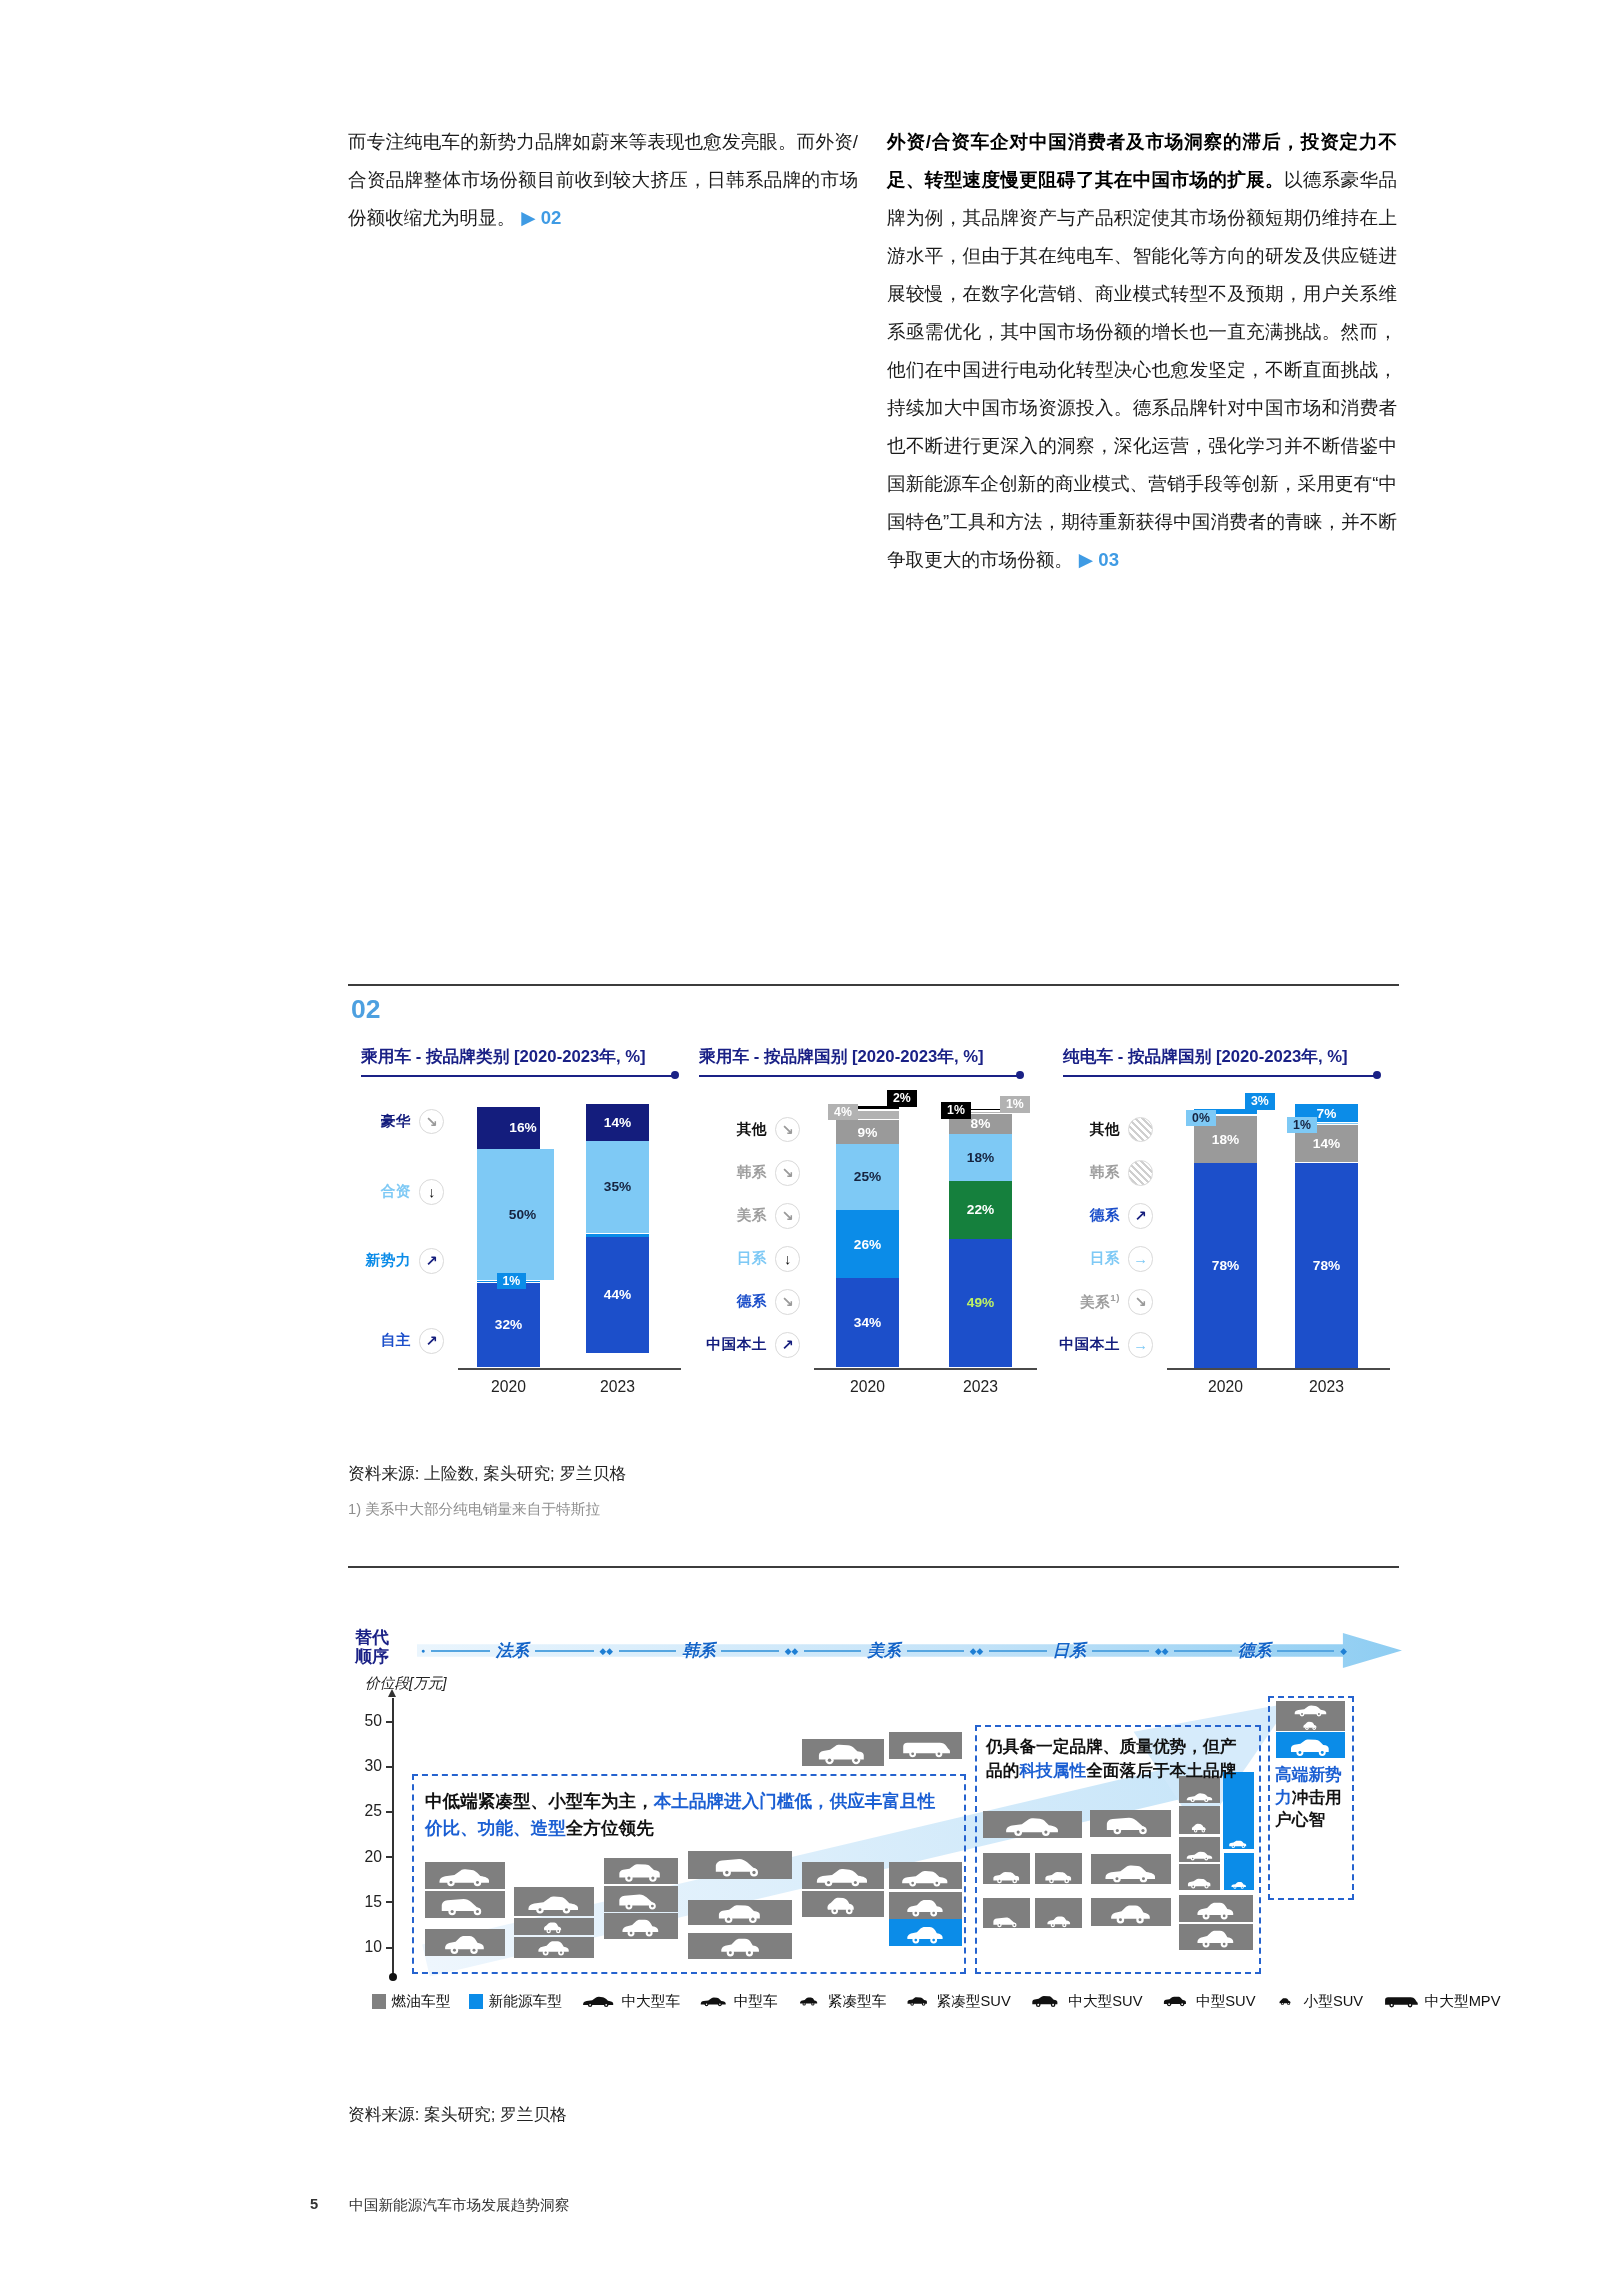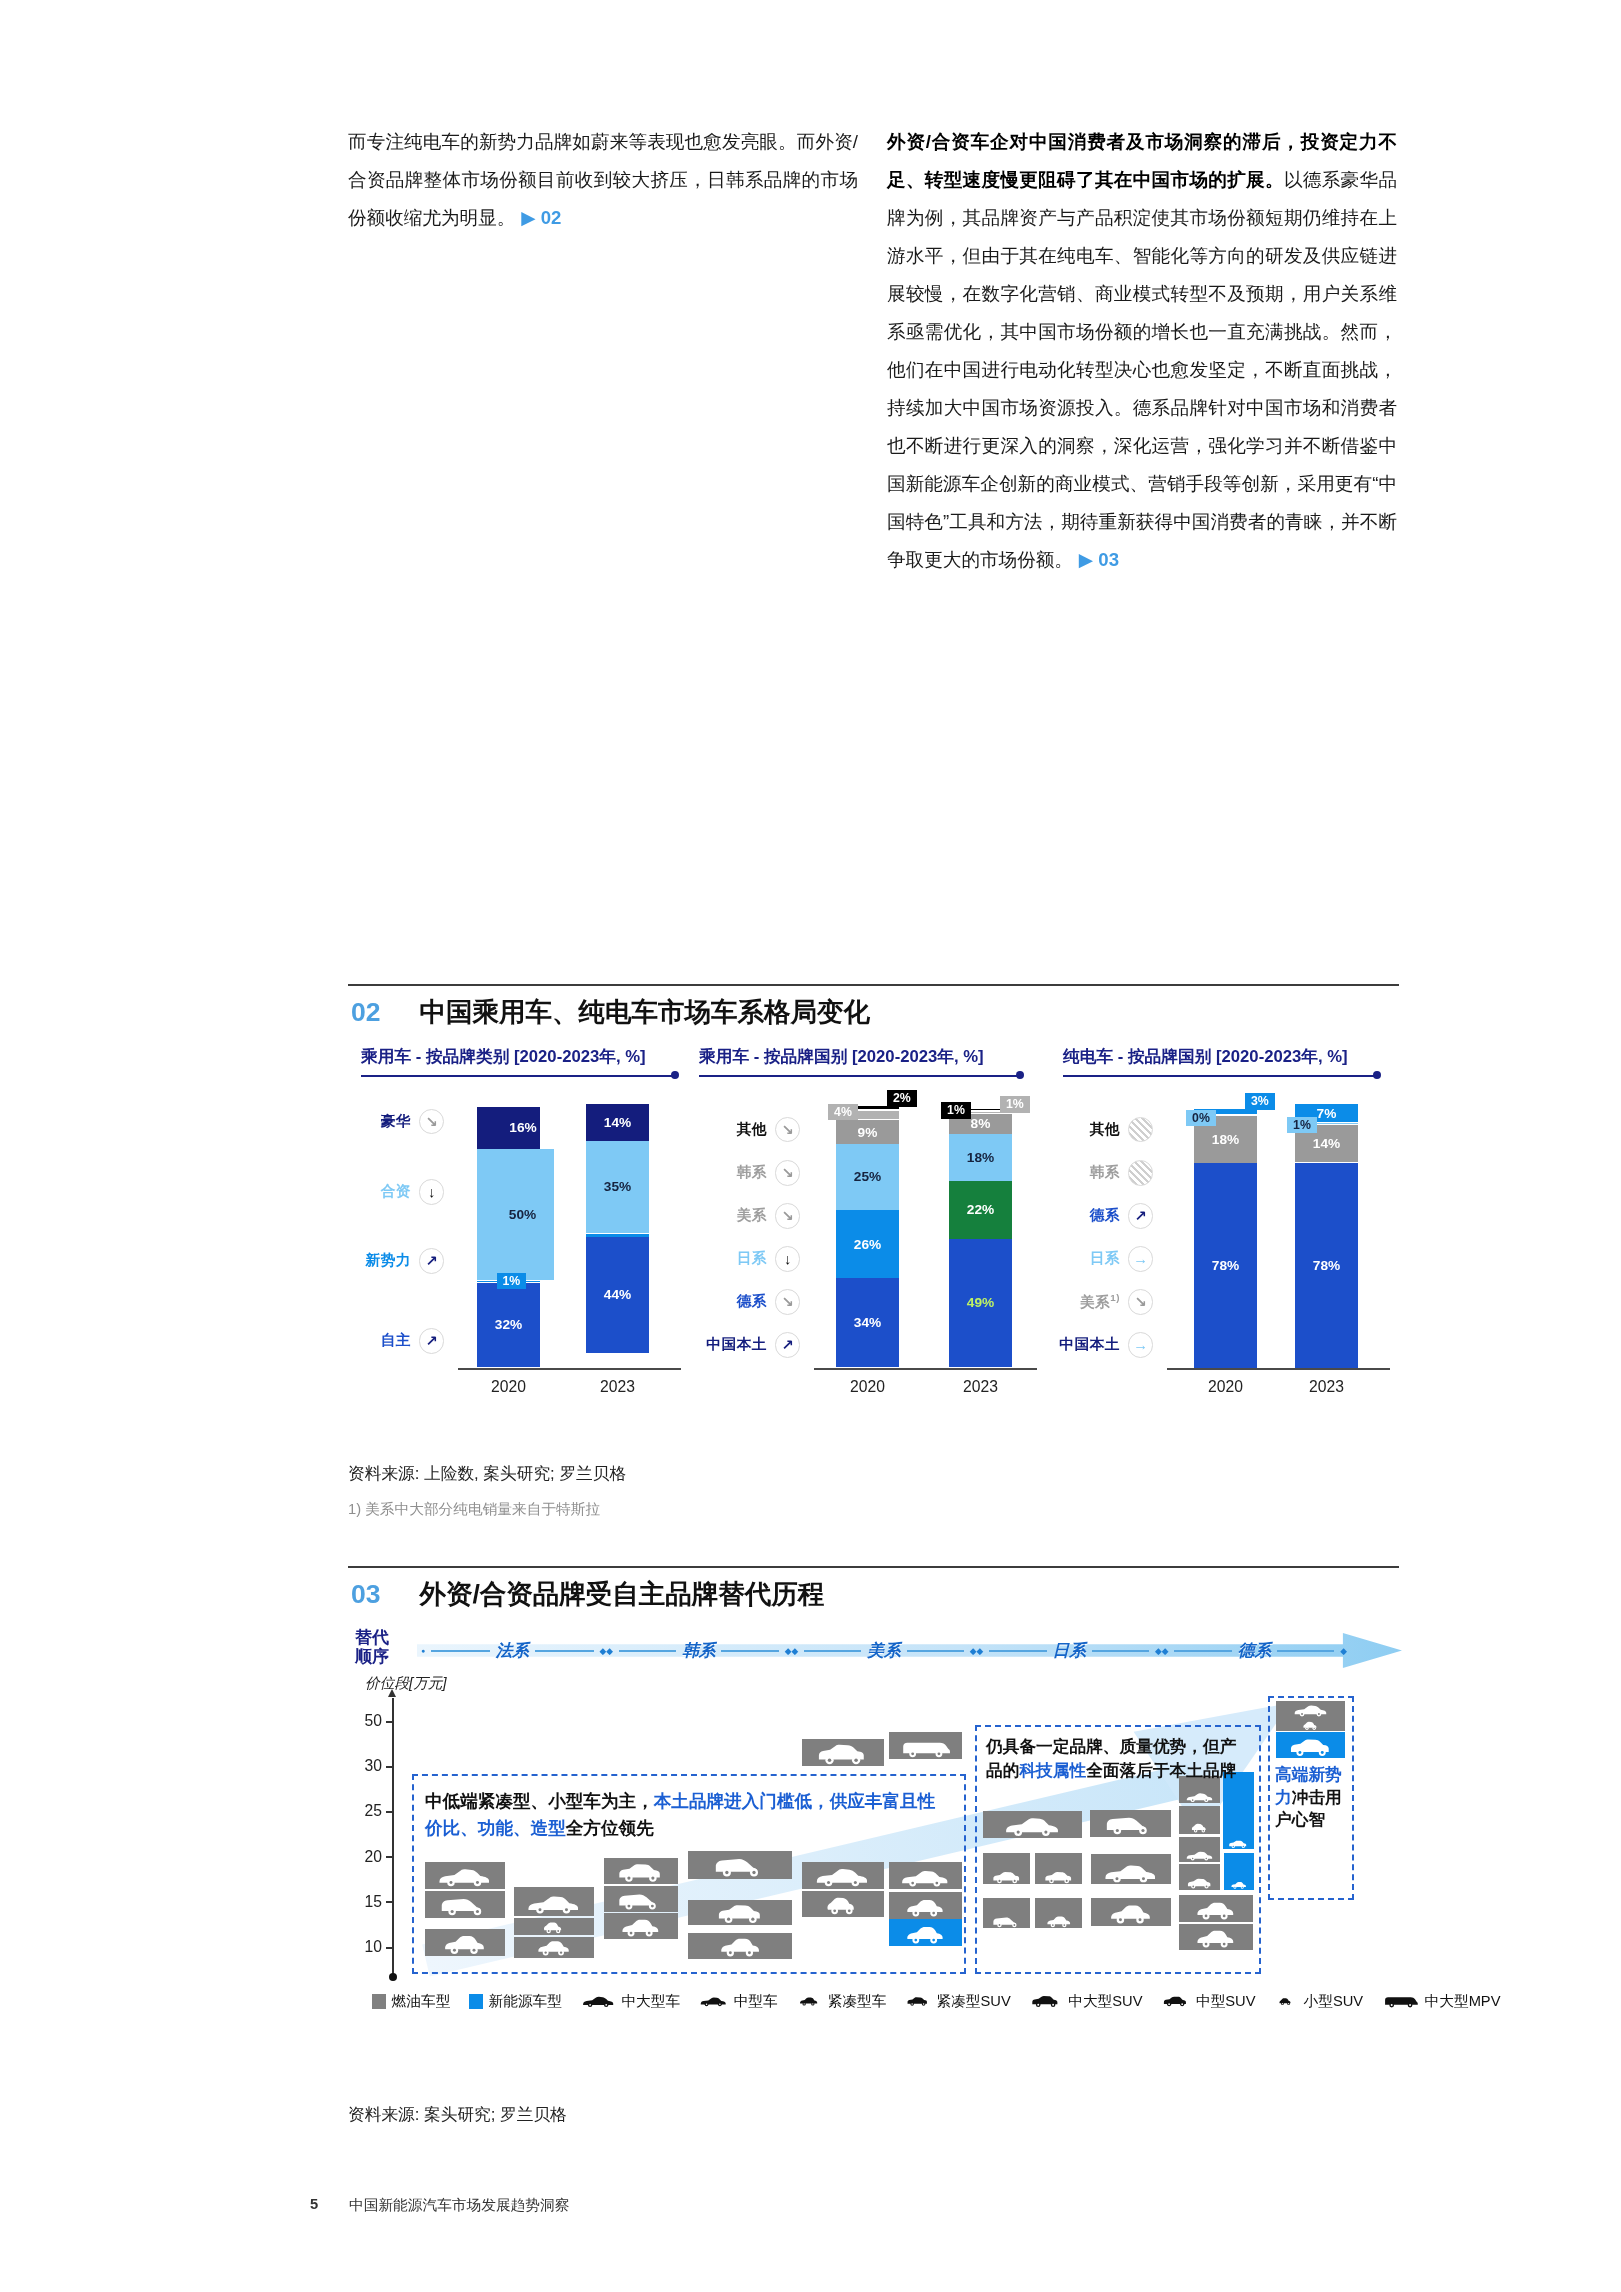--- a/index.html
+++ b/index.html
@@ -125,21 +125,20 @@
   <div class="col colL">
     <p><span>而专注纯电车的新势力品牌如蔚来等表现也愈发亮眼。而外资/合资品牌整体市场份额目前收到较大挤压，日韩系品牌的市场份额收缩尤为明显。</span><span class="ref">▶ 02</span></p>
   </div>
   <div class="col colR">
     <p><strong>外资/合资车企对中国消费者及市场洞察的滞后，投资定力不足、转型速度慢更阻碍了其在中国市场的扩展。</strong><span>以德系豪华品牌为例，其品牌资产与产品积淀使其市场份额短期仍维持在上游水平，但由于其在纯电车、智能化等方向的研发及供应链进展较慢，在数字化营销、商业模式转型不及预期，用户关系维系亟需优化，其中国市场份额的增长也一直充满挑战。然而，他们在中国进行电动化转型决心也愈发坚定，不断直面挑战，持续加大中国市场资源投入。德系品牌针对中国市场和消费者也不断进行更深入的洞察，深化运营，强化学习并不断借鉴中国新能源车企创新的商业模式、营销手段等创新，采用更有“中国特色”工具和方法，期待重新获得中国消费者的青睐，并不断争取更大的市场份额。</span><span class="ref">▶ 03</span></p>
   </div>
 
   <div class="hr" style="top:984px"></div>
   <div class="sechead" style="top:994px">
     <span class="secnum">02</span>
-    <span>中国乘用车、纯电车市场车系格局变化</span>
   </div>
   <div class="subT" style="left:361px;width:316px">乘用车 - 按品牌类别 [2020-2023年, %]</div>
   <div class="subT" style="left:699px;width:323px">乘用车 - 按品牌国别 [2020-2023年, %]</div>
   <div class="subT" style="left:1063px;width:316px">纯电车 - 按品牌国别 [2020-2023年, %]</div>
 
   <div class="cblock" style="left:348px">
       <div class="leg-row" style="top: 12.7px;">
         <span class="leg-lab" style="color: rgb(20, 29, 125);">豪华</span>
         <span class="circ" style="color: rgb(154, 154, 154);">↘</span>
       </div>
@@ -302,24 +301,20 @@
         </div>
       </div>
       <div class="yl" style="left: 238px;">2023</div>
       <div class="baseline"></div>
     </div>
 
   <div class="fn">1) 美系中大部分纯电销量来自于特斯拉</div>
   <div class="src" style="left:348px;top:1462px">资料来源: 上险数, 案头研究; 罗兰贝格</div>
 
   <div class="hr" style="top:1566px"></div>
-  <div class="sechead" style="top:1576px">
-    <span class="secnum">03</span>
-    <span>外资/合资品牌受自主品牌替代历程</span>
-  </div>
 
   <div class="ordlab" style="white-space:pre-line">替代
 顺序</div>
   <div class="tl-bg"></div>
   <div class="tl-row" id="tlrow">
       <div class="tlb">
         <span class="tl-dia" style="font-size: 6.9px;">●</span>
         <span class="tl-dash"></span>
         <span class="tl-lab">法系</span>
         <span class="tl-dash"></span>

